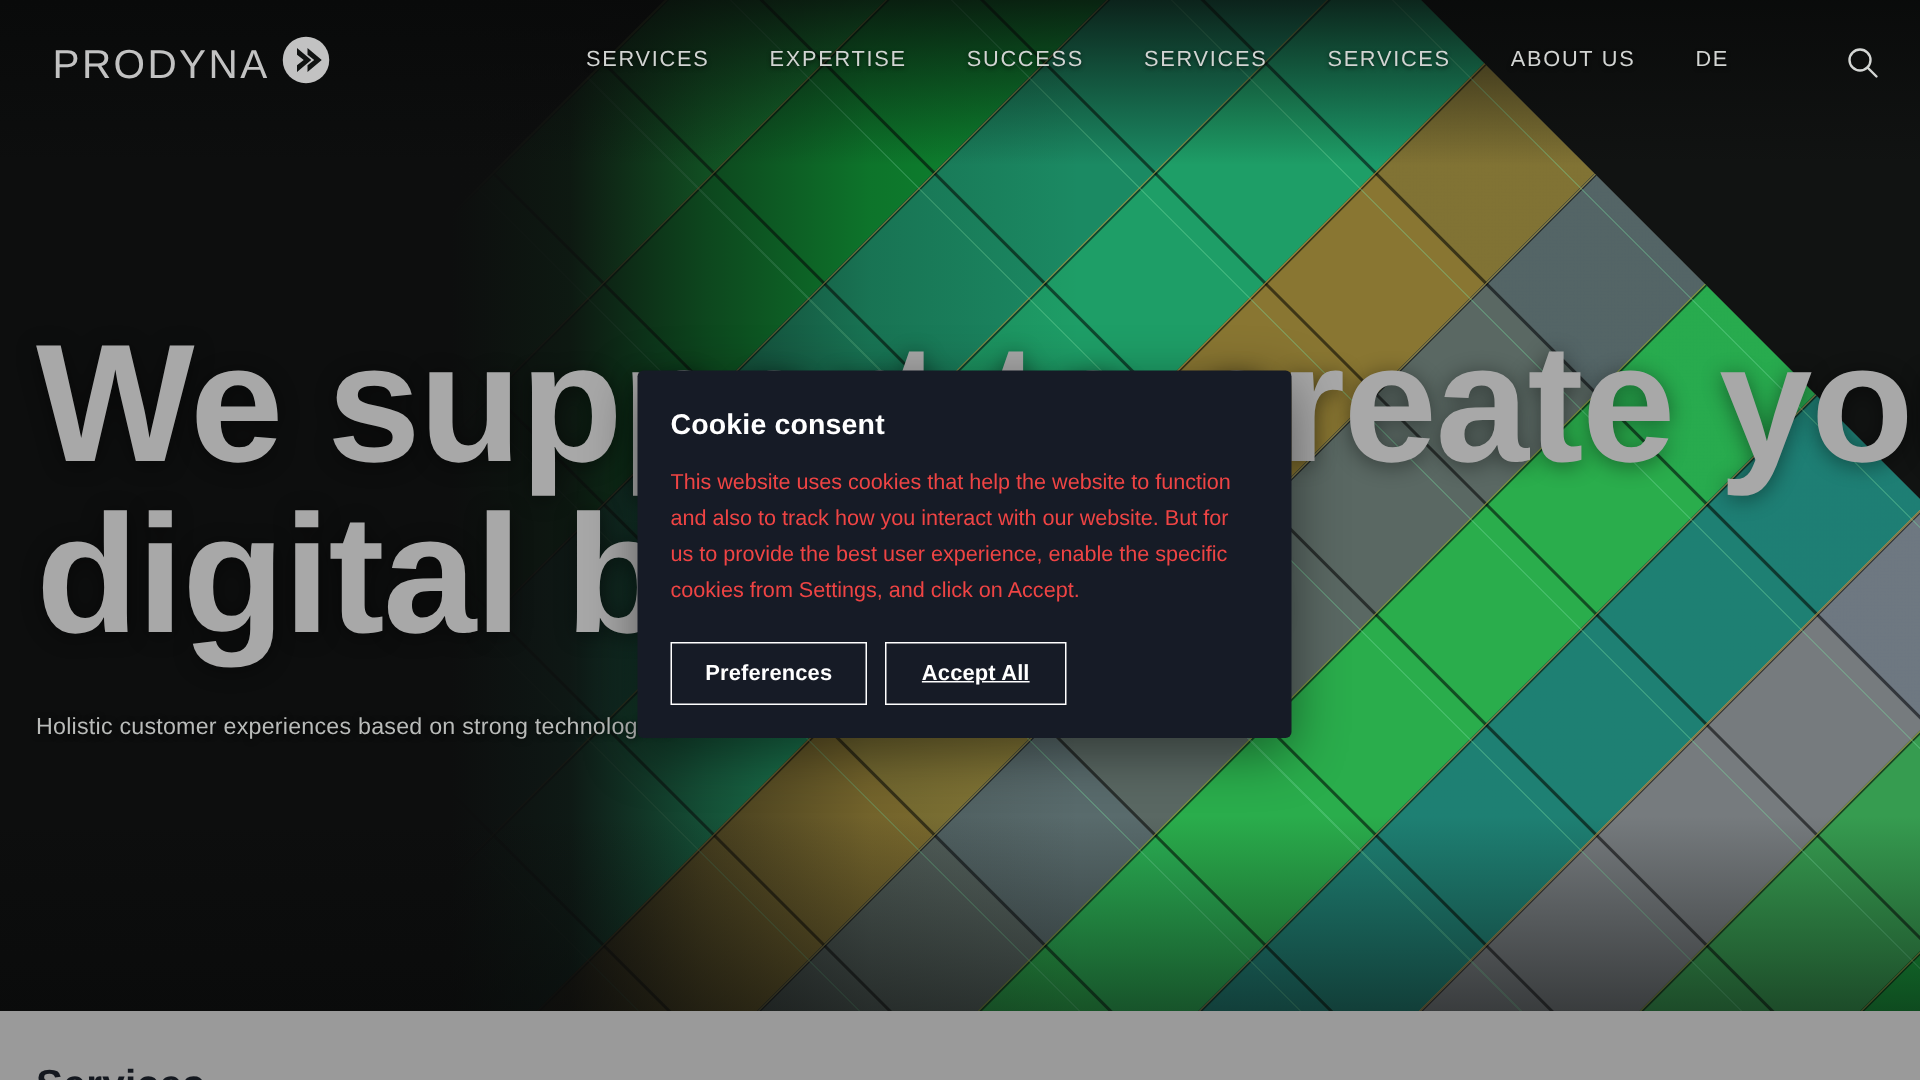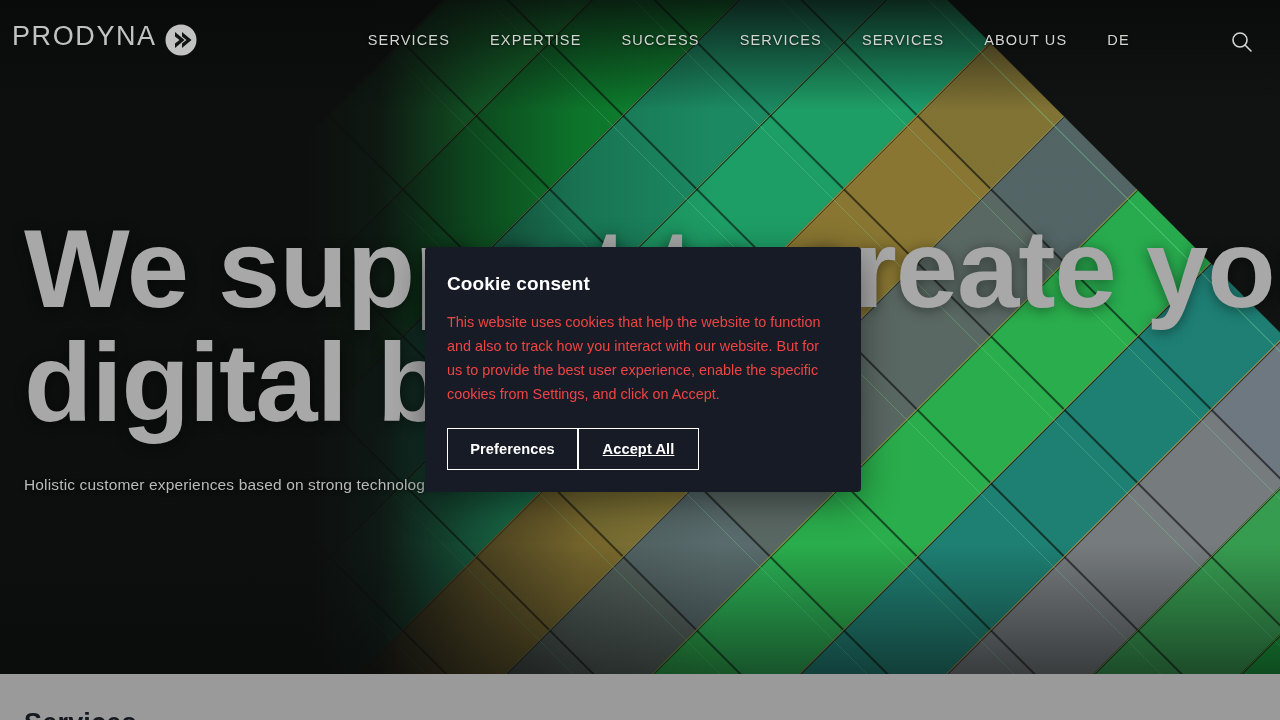--- a/index.html
+++ b/index.html
@@ -133,23 +133,23 @@
     left: 0; top: 0;
     width: 1280px;
     height: 80px;
     display: flex;
     align-items: center;
     z-index: 30;
   }
 
   .logo {
     display: flex;
-    align-items: flex-start;
+    align-items: flex-end;
     gap: 7px;
-    margin-left: 12px;
+    margin-left: 35px;
     cursor: pointer;
   }
   .logo-word {
     color: #c2c2c2;
     font-size: 27px;
     letter-spacing: 1.6px;
     font-weight: 400;
     line-height: 1;
     white-space: nowrap;
   }
@@ -243,21 +243,21 @@
   }
   .cookie-body {
     color: #ef4444;
     font-size: 14.4px;
     line-height: 24px;
     width: 390px;
     margin-bottom: 22px;
   }
   .cookie-actions {
     display: flex;
-    gap: 0;
+    gap: 12px;
   }
   .cookie-btn {
     flex: 0 0 auto;
     height: 42px;
     border: 1px solid #ffffff;
     background: transparent;
     color: #ffffff;
     font-family: "Liberation Sans", sans-serif;
     font-size: 14.6px;
     font-weight: 700;

